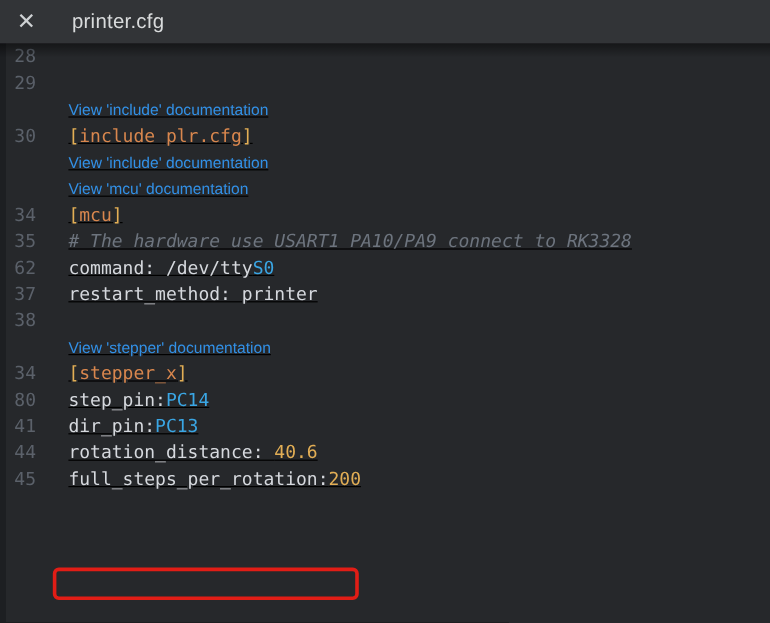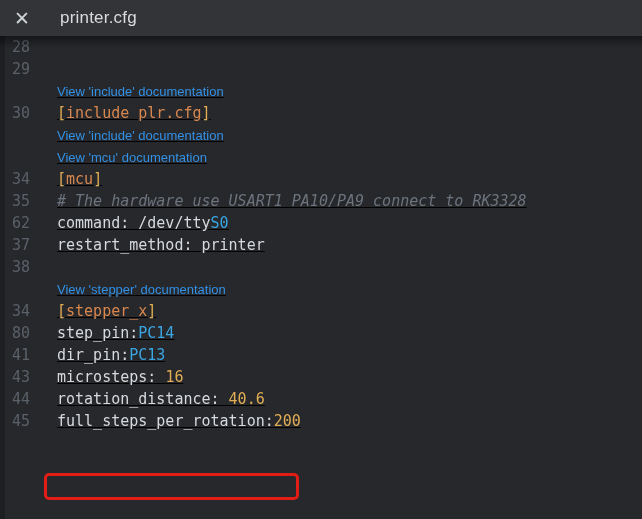--- a/index.html
+++ b/index.html
@@ -113,20 +113,19 @@
         <div class="row"><span class="lnum"></span><span class="lcontent"><span class="codelens-link">View 'mcu' documentation</span></span></div>
         <div class="row"><span class="lnum">34</span><span class="lcontent"><span class="tok-gold">[</span><span class="tok-orange">mcu</span><span class="tok-gold">]</span></span></div>
         <div class="row"><span class="lnum">35</span><span class="lcontent"><span class="tok-comment"># The hardware use USART1 PA10/PA9 connect to RK3328</span></span></div>
         <div class="row"><span class="lnum">62</span><span class="lcontent"><span class="tok-plain">command: /dev/tty</span><span class="tok-blue">S0</span></span></div>
         <div class="row"><span class="lnum">37</span><span class="lcontent"><span class="tok-plain">restart_method: printer</span></span></div>
         <div class="row"><span class="lnum">38</span><span class="lcontent"></span></div>
         <div class="row"><span class="lnum"></span><span class="lcontent"><span class="codelens-link">View 'stepper' documentation</span></span></div>
         <div class="row"><span class="lnum">34</span><span class="lcontent"><span class="tok-gold">[</span><span class="tok-orange">stepper_x</span><span class="tok-gold">]</span></span></div>
         <div class="row"><span class="lnum">80</span><span class="lcontent"><span class="tok-plain">step_pin:</span><span class="tok-blue">PC14</span></span></div>
         <div class="row"><span class="lnum">41</span><span class="lcontent"><span class="tok-plain">dir_pin:</span><span class="tok-blue">PC13</span></span></div>
-        <div class="row"><span class="lnum">43</span><span class="lcontent"><span class="tok-plain">microsteps: </span><span class="tok-gold">16</span></span></div>
         <div class="row"><span class="lnum">44</span><span class="lcontent"><span class="tok-plain">rotation_distance: </span><span class="tok-gold">40.6</span></span></div>
         <div class="row"><span class="lnum">45</span><span class="lcontent"><span class="tok-plain">full_steps_per_rotation:</span><span class="tok-gold">200</span></span></div>
       </div>
     <div class="annotation-box"></div>
   </div>
 
 </div>
 
 </body></html>

